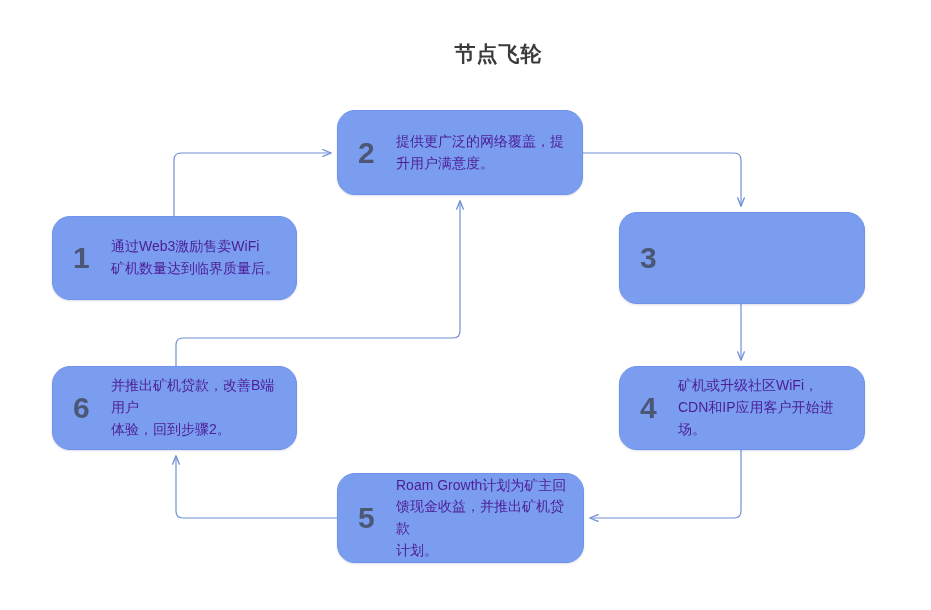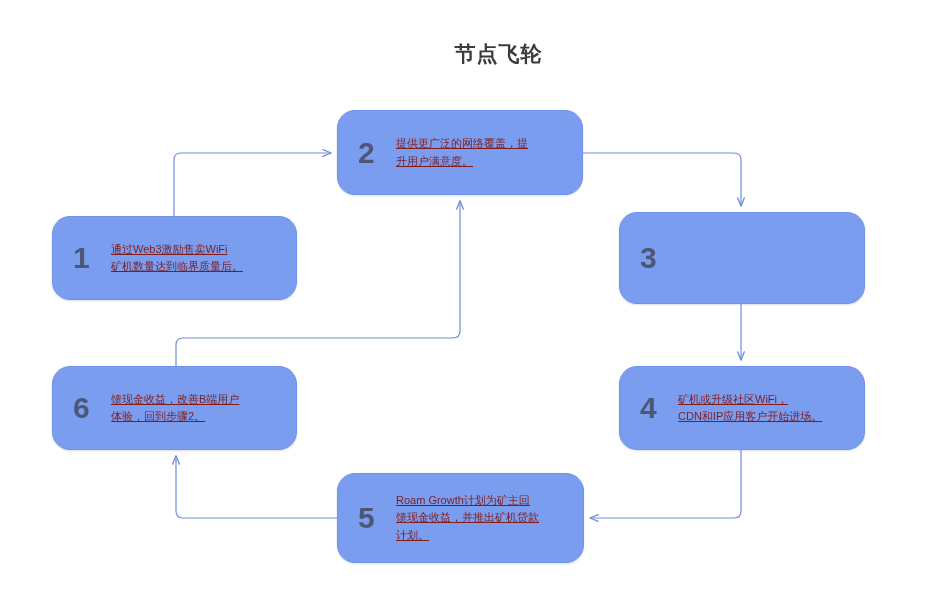--- a/index.html
+++ b/index.html
@@ -50,26 +50,25 @@
   .node-num {
     font-size: 30px;
     font-weight: bold;
     color: #4c5776;
     flex: 0 0 auto;
     width: 38px;
     line-height: 1;
     text-align: left;
   }
   .node-text {
-    font-size: 11px;
+    font-size: 14px;
     line-height: 1.55;
-    color: #7f1d1d;
+    color: #4c1d95;
     flex: 1 1 auto;
     white-space: pre-line;
-    text-decoration: underline;
   }
   
   #node-1 { left: 52px;  top: 216px; width: 245px; height: 84px; }
   #node-2 { left: 337px; top: 110px; width: 246px; height: 85px; }
   #node-3 { left: 619px; top: 212px; width: 246px; height: 92px; }
   #node-4 { left: 619px; top: 366px; width: 246px; height: 84px; }
   #node-5 { left: 337px; top: 473px; width: 247px; height: 90px; }
   #node-6 { left: 52px;  top: 366px; width: 245px; height: 84px; }
 </style>
 </head>
@@ -123,17 +122,17 @@
 
   <div class="node" id="node-5">
     <div class="node-num">5</div>
     <div class="node-text">Roam Growth计划为矿主回
 馈现金收益，并推出矿机贷款
 计划。</div>
   </div>
 
   <div class="node" id="node-6">
     <div class="node-num">6</div>
-    <div class="node-text">馈现金收益，改善B端用户
+    <div class="node-text">并推出矿机贷款，改善B端用户
 体验，回到步骤2。</div>
   </div>
 
 </div>
 
 </body></html>

